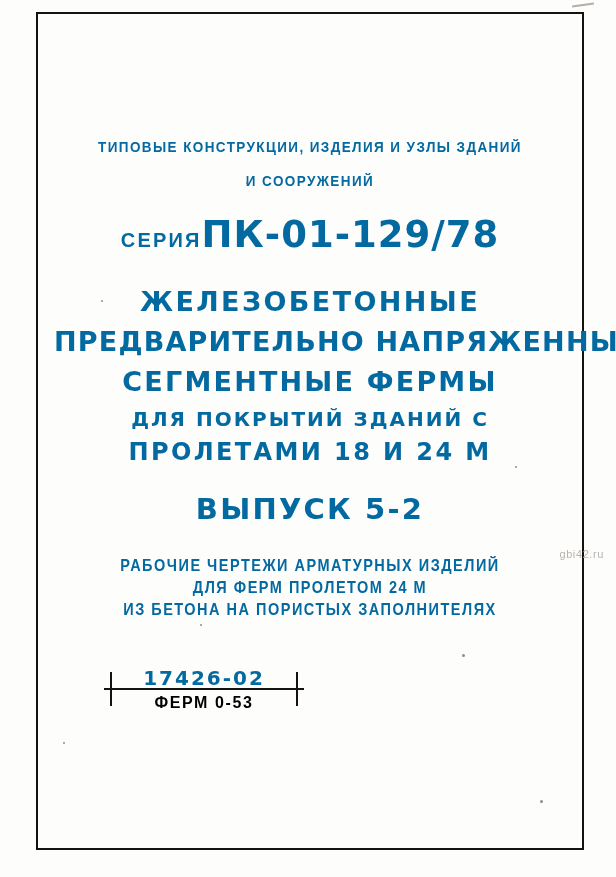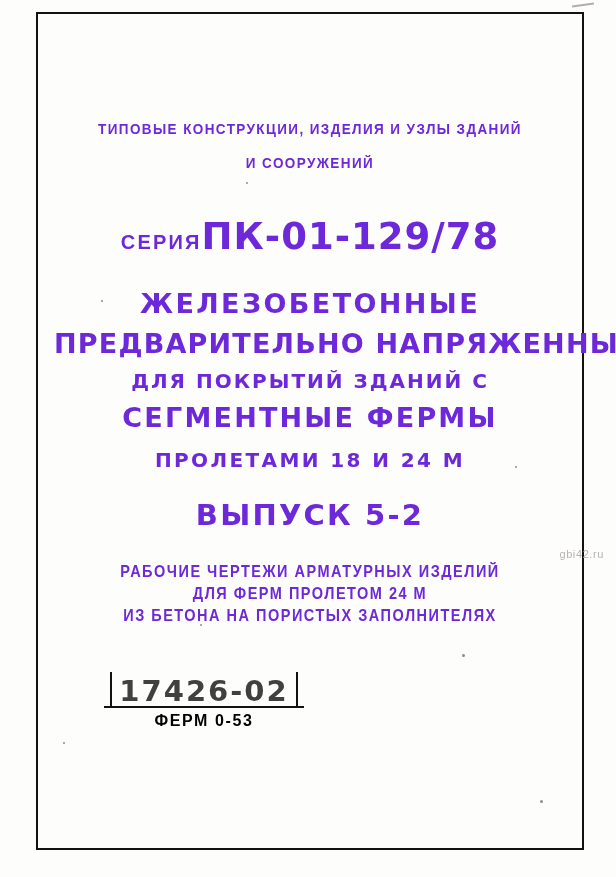--- a/index.html
+++ b/index.html
@@ -41,26 +41,26 @@
     width: 22px;
     height: 0;
     border-top: 2px solid #9a938e;
     transform: rotate(-8deg);
     opacity: 0.75;
   }
 
   .content {
     position: absolute;
     left: 40px;
-    top: 14px;
+    top: 32px;
     width: 540px;
     height: 676px;
     box-sizing: border-box;
     padding: 0 14px;
-    color: #6d28d9;
+    color: #0369a1;
   }
 
   
 
   .t {
     text-align: center;
     white-space: nowrap;
     font-weight: bold;
   }
 
@@ -71,21 +71,21 @@
     transform: scaleY(1.06);
   }
   .line-series-head2 {
     margin-top: 19px;
     font-size: 13.5px;
     letter-spacing: 1.4px;
     transform: scaleY(1.06);
   }
 
   .series-row {
-    margin-top: 44px;
+    margin-top: 24px;
     display: flex;
     align-items: baseline;
     justify-content: center;
   }
   .series-word {
     font-size: 20px;
     letter-spacing: 2.2px;
     font-weight: bold;
   }
   .series-code {
@@ -114,22 +114,22 @@
     font-family: "DejaVu Sans", sans-serif;
   }
 
   .sub1 {
     margin-top: 10px;
     font-size: 20px;
     letter-spacing: 2px;
     font-family: "DejaVu Sans", sans-serif;
   }
   .sub2 {
-    margin-top: 15px;
-    font-size: 20px;
+    margin-top: 7px;
+    font-size: 24px;
     letter-spacing: 2.4px;
     font-family: "DejaVu Sans", sans-serif;
   }
 
   .issue {
     margin-top: 26px;
     font-size: 29px;
     letter-spacing: 2.2px;
     font-family: "DejaVu Sans", sans-serif;
   }
@@ -155,26 +155,25 @@
 
   
   .stamp {
     position: absolute;
     left: 104px;
     top: 666px;
     width: 200px;
     text-align: center;
   }
   .stamp-number {
-    font-size: 29px;
+    font-size: 20px;
     letter-spacing: 2px;
     font-weight: bold;
     font-family: "DejaVu Sans", sans-serif;
-    color: #404040;
-    margin-top: 8px;
+    color: #0369a1;
   }
   .stamp-rule {
     margin-top: -2px;
     height: 0;
     border-top: 2px solid #15110f;
   }
   .stamp-price {
     margin-top: 4px;
     font-size: 16px;
     letter-spacing: 1.6px;
@@ -225,23 +224,23 @@
     <div class="t line-series-head">ТИПОВЫЕ КОНСТРУКЦИИ, ИЗДЕЛИЯ И УЗЛЫ ЗДАНИЙ</div>
     <div class="t line-series-head2">И СООРУЖЕНИЙ</div>
 
     <div class="series-row">
       <span class="series-word">СЕРИЯ</span>
       <span class="series-code">ПК-01-129/78</span>
     </div>
 
     <div class="t title1">ЖЕЛЕЗОБЕТОННЫЕ</div>
     <div class="t title2">ПРЕДВАРИТЕЛЬНО НАПРЯЖЕННЫЕ</div>
+    <div class="t title3">СЕГМЕНТНЫЕ ФЕРМЫ</div>
+
     <div class="t sub1">ДЛЯ ПОКРЫТИЙ ЗДАНИЙ С</div>
-
-    <div class="t title3">СЕГМЕНТНЫЕ ФЕРМЫ</div>
     <div class="t sub2">ПРОЛЕТАМИ 18 И 24 М</div>
 
     <div class="t issue">ВЫПУСК 5-2</div>
 
     <div class="t note1">РАБОЧИЕ ЧЕРТЕЖИ АРМАТУРНЫХ ИЗДЕЛИЙ</div>
     <div class="t note2">ДЛЯ ФЕРМ ПРОЛЕТОМ 24 М</div>
     <div class="t note3">ИЗ БЕТОНА НА ПОРИСТЫХ ЗАПОЛНИТЕЛЯХ</div>
 
   </div>
 

